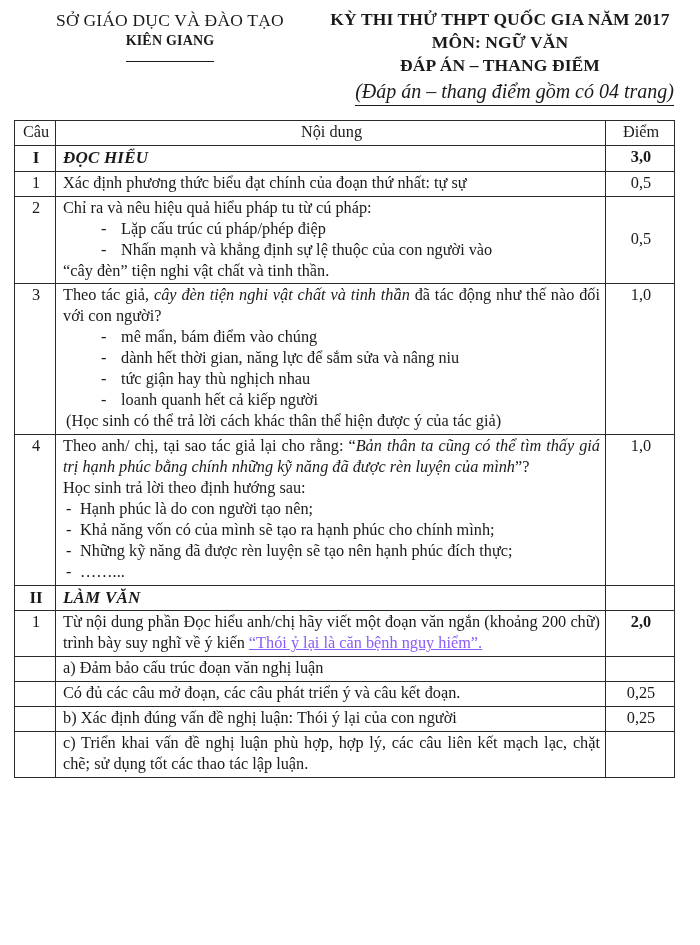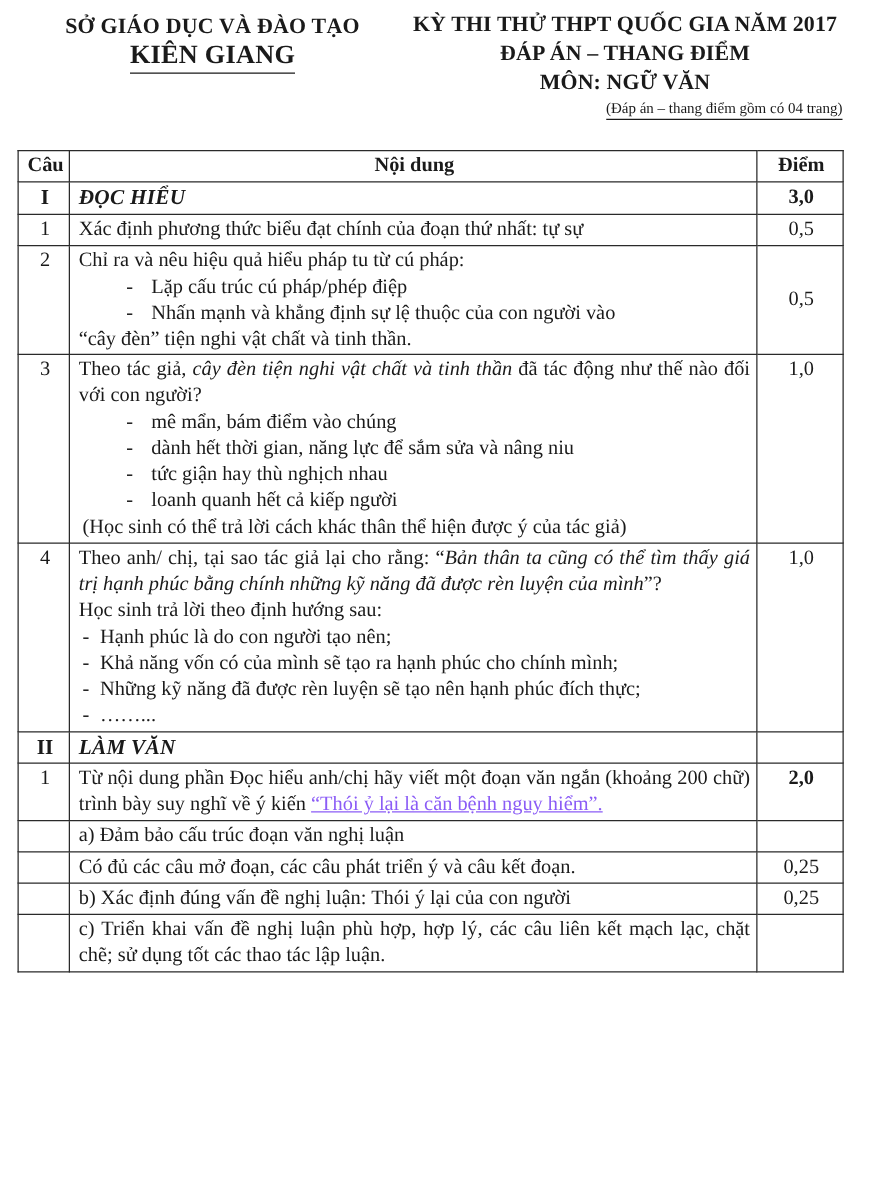--- a/index.html
+++ b/index.html
@@ -33,42 +33,43 @@
   .hdr-left {
     width: 300px;
     text-align: center;
     padding-top: 2px;
   }
   .hdr-right {
     flex: 1;
     text-align: center;
   }
   .org-line1 {
-    font-weight: bold;
+    font-weight: normal;
     font-size: 17.5px;
     letter-spacing: 0.2px;
     line-height: 1.22;
   }
   .org-line2 {
     font-weight: bold;
-    font-size: 21px;
+    font-size: 14px;
     letter-spacing: 0.2px;
     line-height: 1.22;
     display: inline-block;
     border-bottom: 1.6px solid #1a1a1a;
-    padding-bottom: 1px;
+    padding-bottom: 12px;
   }
   .exam-line {
     font-weight: bold;
     font-size: 17.5px;
     line-height: 1.3;
     letter-spacing: 0.1px;
   }
   .note-line {
-    font-size: 12px;
+    font-style: italic;
+    font-size: 20px;
     margin-top: 3px;
     display: inline-block;
     border-bottom: 1.4px solid #1a1a1a;
     padding-bottom: 1px;
     line-height: 1.25;
   }
   .note-wrap { text-align: right; padding-right: 6px; }
 
   
   .tbl-wrap {
@@ -87,21 +88,21 @@
     vertical-align: top;
     padding: 1px 5px 2px 7px;
     font-size: 16.3px;
     line-height: 1.285;
   }
   col.c-num  { width: 41px; }
   col.c-body { width: 550px; }
   col.c-pts  { width: 69px; }
 
   th.h-cell {
-    font-weight: bold;
+    font-weight: normal;
     font-size: 17px;
     padding: 3px 4px 4px;
     vertical-align: middle;
   }
   td.num {
     text-align: center;
     font-size: 16.5px;
     padding-top: 2px;
   }
   td.num.roman {
@@ -162,22 +163,22 @@
 
 <div class="page">
 
   <div class="header">
     <div class="hdr-left">
       <div class="org-line1">SỞ GIÁO DỤC VÀ ĐÀO TẠO</div>
       <div class="org-line2">KIÊN GIANG</div>
     </div>
     <div class="hdr-right">
       <div class="exam-line">KỲ THI THỬ THPT QUỐC GIA NĂM 2017</div>
+      <div class="exam-line">MÔN: NGỮ VĂN</div>
       <div class="exam-line">ĐÁP ÁN – THANG ĐIỂM</div>
-      <div class="exam-line">MÔN: NGỮ VĂN</div>
       <div class="note-wrap">
         <div class="note-line">(Đáp án – thang điểm gồm có 04 trang)</div>
       </div>
     </div>
   </div>
 
   <div class="tbl-wrap">
     <table class="answers">
       <colgroup>
         <col class="c-num">

